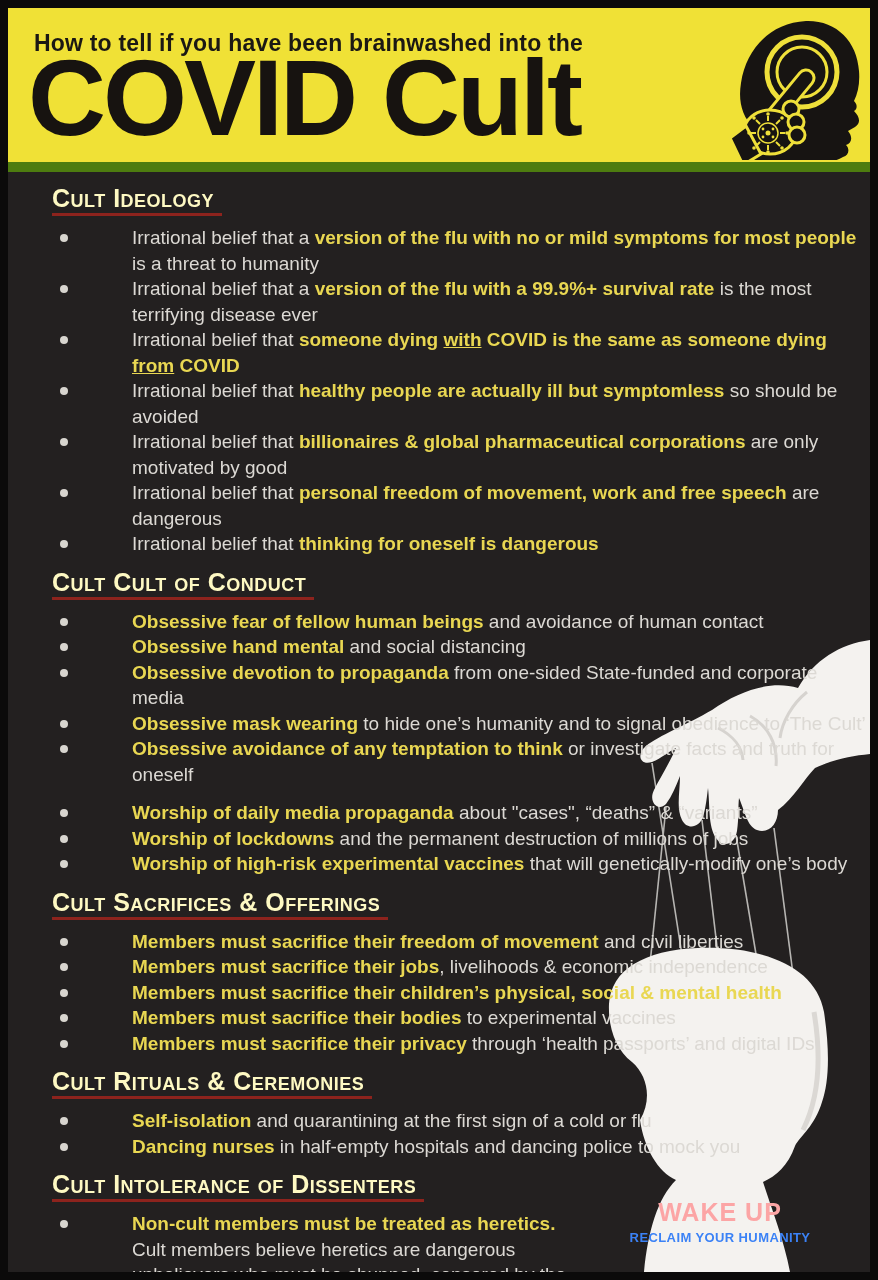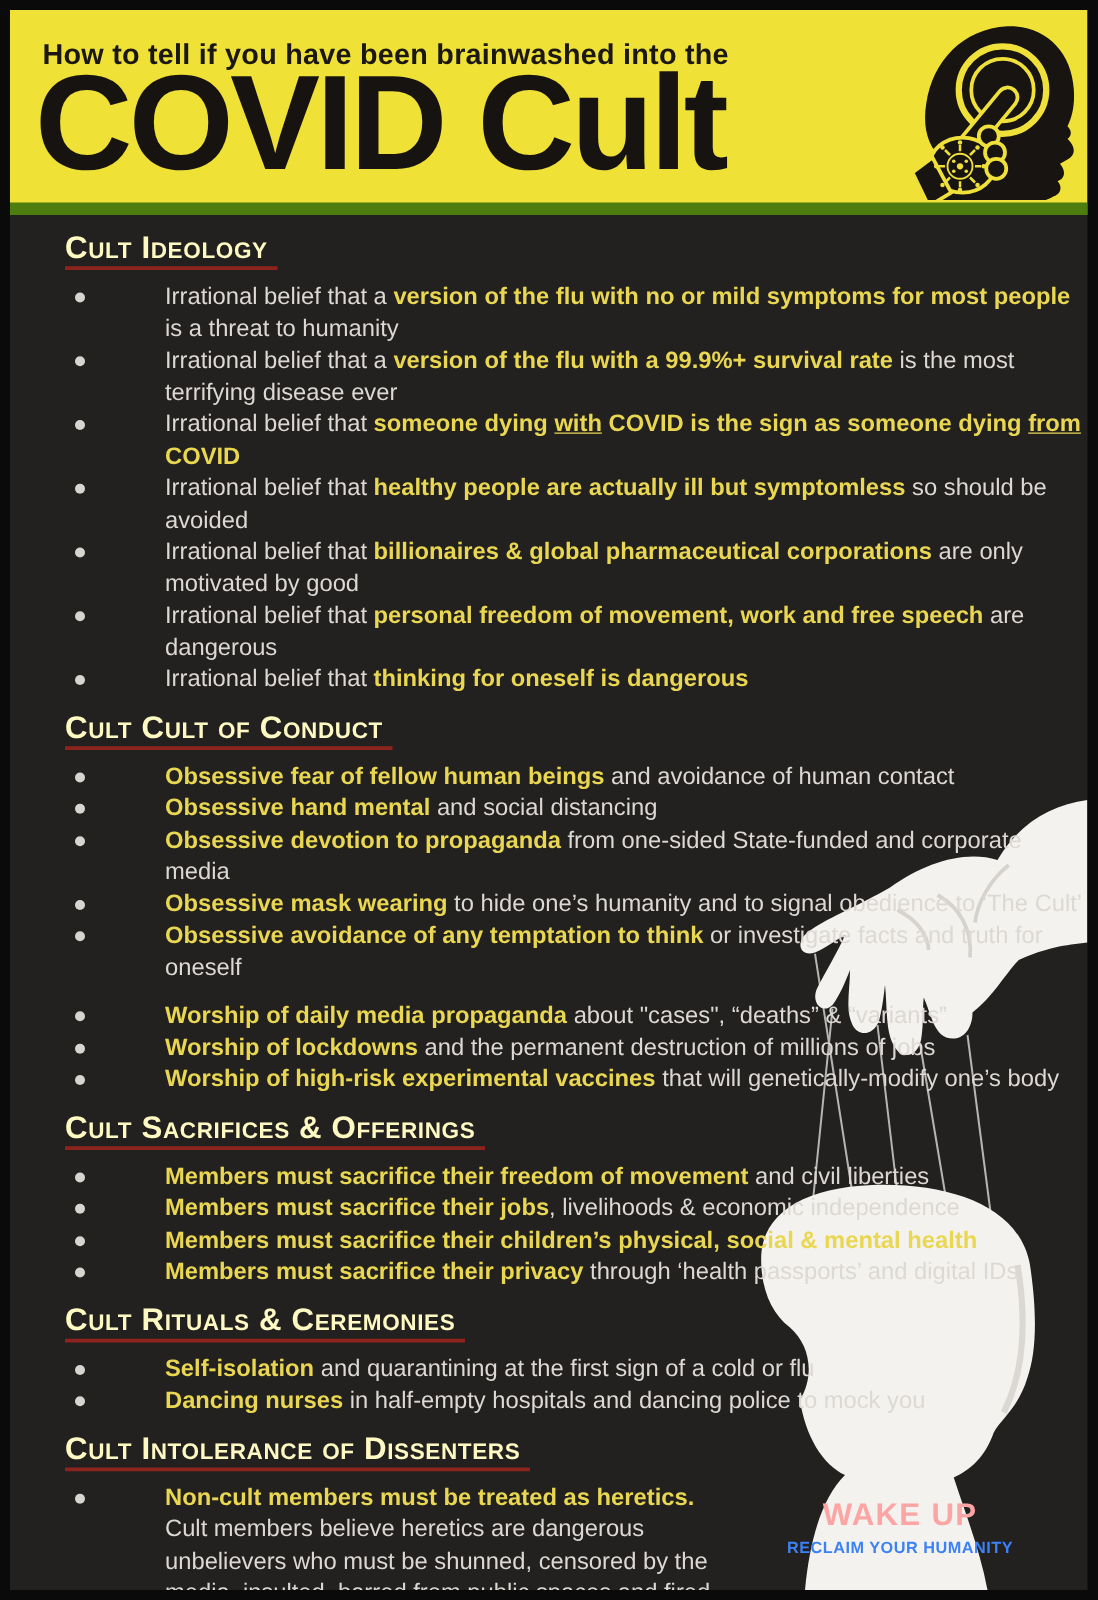--- a/index.html
+++ b/index.html
@@ -118,21 +118,21 @@
            C230,422 229,452 222,472 C215,496 200,506 195,516 C188,536 176,546 163,552
            C172,580 184,610 190,642 Z"></path>
       <path fill="none" stroke="#dbd8d4" stroke-width="5" d="M214,382 C222,430 218,470 203,500"></path>
     </svg>
 
     <div class="content">
       <div id="sections">
           <section class="sec"><h2 class="sec-h">Cult Ideology</h2><ul>
               <li><span class="">Irrational belief that a </span><span class="hl">version of the flu with no or mild symptoms for most people</span><span class=""> is a threat to humanity</span></li>
               <li><span class="">Irrational belief that a </span><span class="hl">version of the flu with a 99.9%+ survival rate</span><span class=""> is the most terrifying disease ever</span></li>
-              <li><span class="">Irrational belief that </span><span class="hl">someone dying </span><span class="hl uln">with</span><span class="hl"> COVID is the sign as someone dying </span><span class="hl uln">from</span><span class="hl"> COVID</span></li>
+              <li><span class="">Irrational belief that </span><span class="hl">someone dying </span><span class="hl uln">with</span><span class="hl"> COVID is the same as someone dying </span><span class="hl uln">from</span><span class="hl"> COVID</span></li>
               <li><span class="">Irrational belief that </span><span class="hl">healthy people are actually ill but symptomless</span><span class=""> so should be avoided</span></li>
               <li><span class="">Irrational belief that </span><span class="hl">billionaires &amp; global pharmaceutical corporations</span><span class=""> are only motivated by good</span></li>
               <li><span class="">Irrational belief that </span><span class="hl">personal freedom of movement, work and free speech</span><span class=""> are dangerous</span></li>
               <li><span class="">Irrational belief that </span><span class="hl">thinking for oneself is dangerous</span></li>
             </ul></section>
           <section class="sec"><h2 class="sec-h">Cult Cult of Conduct</h2><ul>
               <li><span class="hl">Obsessive fear of fellow human beings</span><span class=""> and avoidance of human contact</span></li>
               <li><span class="hl">Obsessive hand mental</span><span class=""> and social distancing</span></li>
               <li><span class="hl">Obsessive devotion to propaganda</span><span class=""> from one-sided State-funded and corporate media</span></li>
               <li><span class="hl">Obsessive mask wearing</span><span class=""> to hide one’s humanity and to signal obedience to ‘The Cult’</span></li>
@@ -140,20 +140,21 @@
             </ul></section>
           <section class="sec"><ul>
               <li><span class="hl">Worship of daily media propaganda</span><span class=""> about "cases", “deaths” &amp; “variants”</span></li>
               <li><span class="hl">Worship of lockdowns</span><span class=""> and the permanent destruction of millions of jobs</span></li>
               <li><span class="hl">Worship of high-risk experimental vaccines</span><span class=""> that will genetically-modify one’s body</span></li>
             </ul></section>
           <section class="sec"><h2 class="sec-h">Cult Sacrifices &amp; Offerings</h2><ul>
               <li><span class="hl">Members must sacrifice their freedom of movement</span><span class=""> and civil liberties</span></li>
               <li><span class="hl">Members must sacrifice their jobs</span><span class="">, livelihoods &amp; economic independence</span></li>
               <li><span class="hl">Members must sacrifice their children’s physical, social &amp; mental health</span></li>
+              <li><span class="hl">Members must sacrifice their bodies</span><span class=""> to experimental vaccines</span></li>
               <li><span class="hl">Members must sacrifice their privacy</span><span class=""> through ‘health passports’ and digital IDs</span></li>
             </ul></section>
           <section class="sec"><h2 class="sec-h">Cult Rituals &amp; Ceremonies</h2><ul>
               <li><span class="hl">Self-isolation</span><span class=""> and quarantining at the first sign of a cold or flu</span></li>
               <li><span class="hl">Dancing nurses</span><span class=""> in half-empty hospitals and dancing police to mock you</span></li>
             </ul></section>
           <section class="sec narrow"><h2 class="sec-h">Cult Intolerance of Dissenters</h2><ul>
               <li><span class="hl">Non-cult members must be treated as heretics.</span><span class=""> Cult members believe heretics are dangerous unbelievers who must be shunned, censored by the media, insulted, barred from public spaces and fired from jobs. Why?</span></li>
             </ul></section>
         </div>

